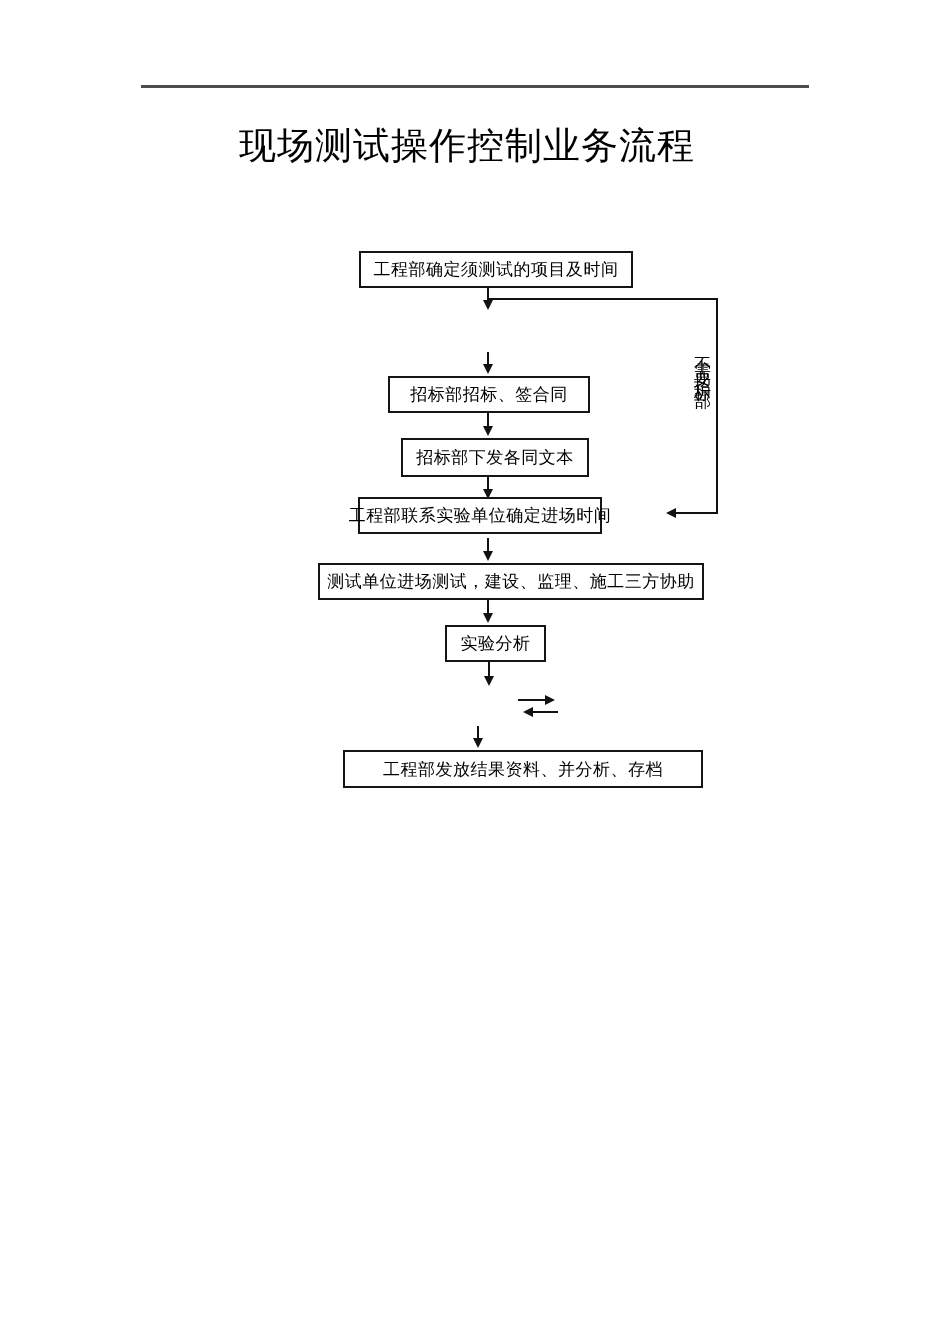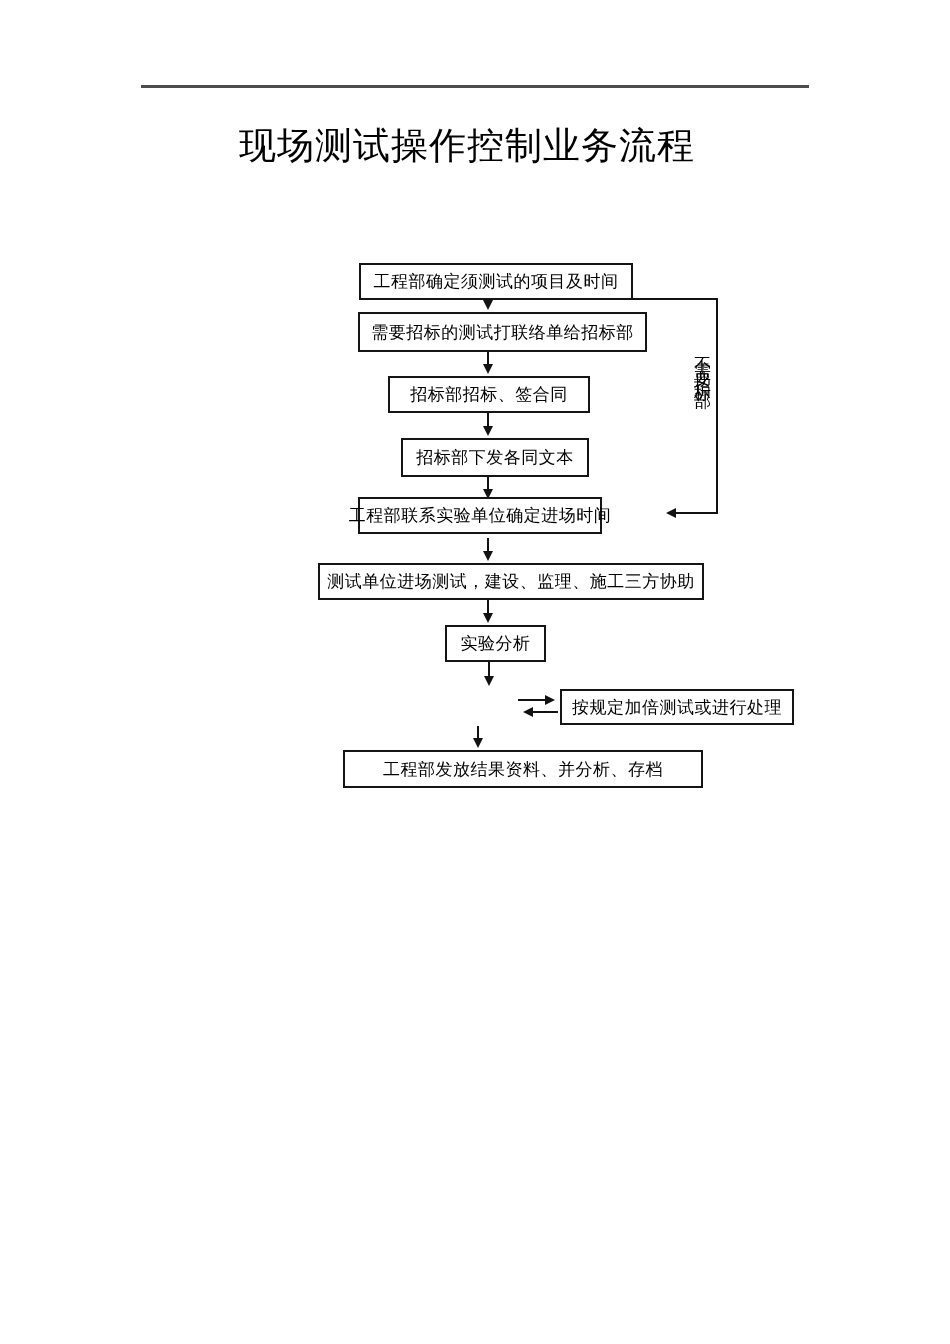--- a/index.html
+++ b/index.html
@@ -62,21 +62,21 @@
     background: #ffffff;
     display: flex;
     align-items: center;
     justify-content: center;
     font-size: 17px;
     line-height: 1;
     white-space: nowrap;
     letter-spacing: 0.5px;
   }
   .node span { display: inline-block; }
-  .n1  { left: 359px; top: 251px; width: 274px; height: 37px; margin-top: 12px; }
+  .n1  { left: 359px; top: 251px; width: 274px; height: 37px; }
   .n2  { left: 358px; top: 312px; width: 289px; height: 40px; }
   .n3  { left: 388px; top: 376px; width: 202px; height: 37px; }
   .n4  { left: 401px; top: 438px; width: 188px; height: 39px; }
   .n5  { left: 358px; top: 497px; width: 244px; height: 37px; }
   .n6  { left: 318px; top: 563px; width: 386px; height: 37px; }
   .n7  { left: 445px; top: 625px; width: 101px; height: 37px; }
   .n8  { left: 372px; top: 688px; width: 146px; height: 38px; }
   .n9  { left: 560px; top: 689px; width: 234px; height: 36px; }
   .n10 { left: 343px; top: 750px; width: 360px; height: 38px; }
   .branch-label {
@@ -118,41 +118,35 @@
       <path d="M488,600 L488,621" marker-end="url(#arr)"></path>
       <path d="M489,662 L489,684" marker-end="url(#arr)"></path>
       <path d="M518,700 L553,700" marker-end="url(#arr)"></path>
       <path d="M558,712 L525,712" marker-end="url(#arr)"></path>
       <path d="M478,726 L478,746" marker-end="url(#arr)"></path>
     </svg>
 
     <div class="node n1">
       <span>工程部确定须测试的项目及时间</span>
     </div>
-    <div class="node n2">
-      <span>需要招标的测试打联络单给招标部</span>
-    </div>
     <div class="node n3">
       <span>招标部招标、签合同</span>
     </div>
     <div class="node n4">
       <span>招标部下发各同文本</span>
     </div>
     <div class="node n5">
       <span>工程部联系实验单位确定进场时间</span>
     </div>
     <div class="node n6">
       <span>测试单位进场测试，建设、监理、施工三方协助</span>
     </div>
     <div class="node n7">
       <span>实验分析</span>
     </div>
-    <div class="node n9">
-      <span>按规定加倍测试或进行处理</span>
-    </div>
     <div class="node n10">
       <span>工程部发放结果资料、并分析、存档</span>
     </div>
 
     <div class="branch-label">不需要招标部</div>
 
   </div>
 </div>
 
 </body></html>

